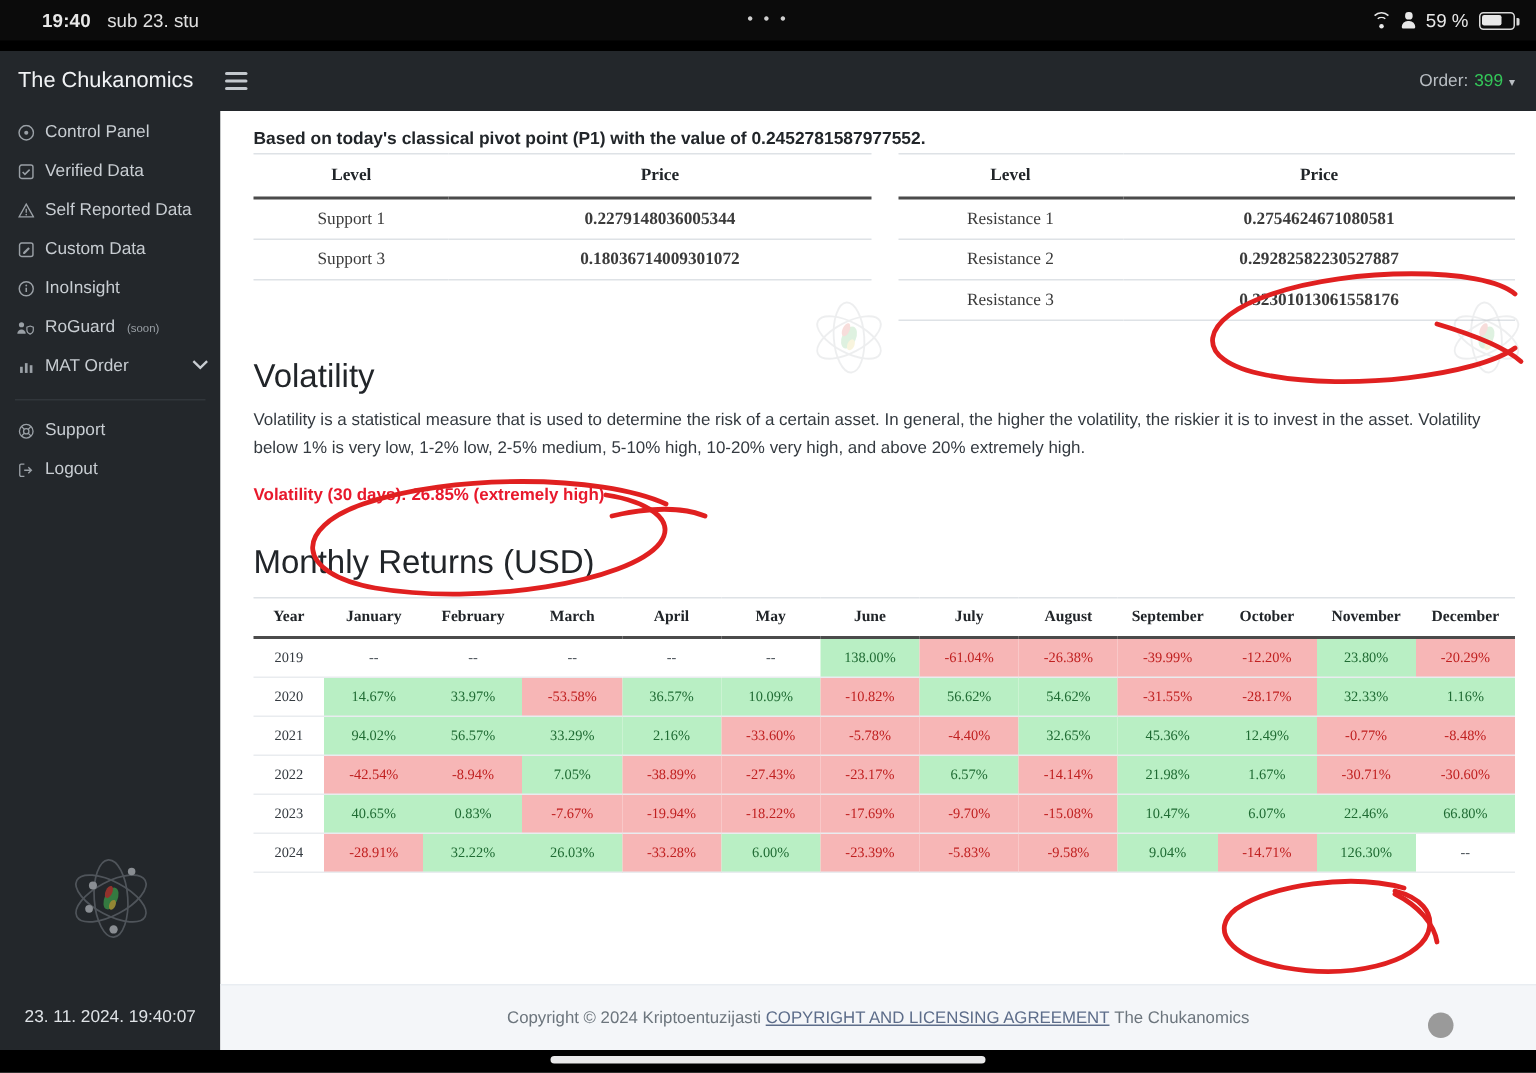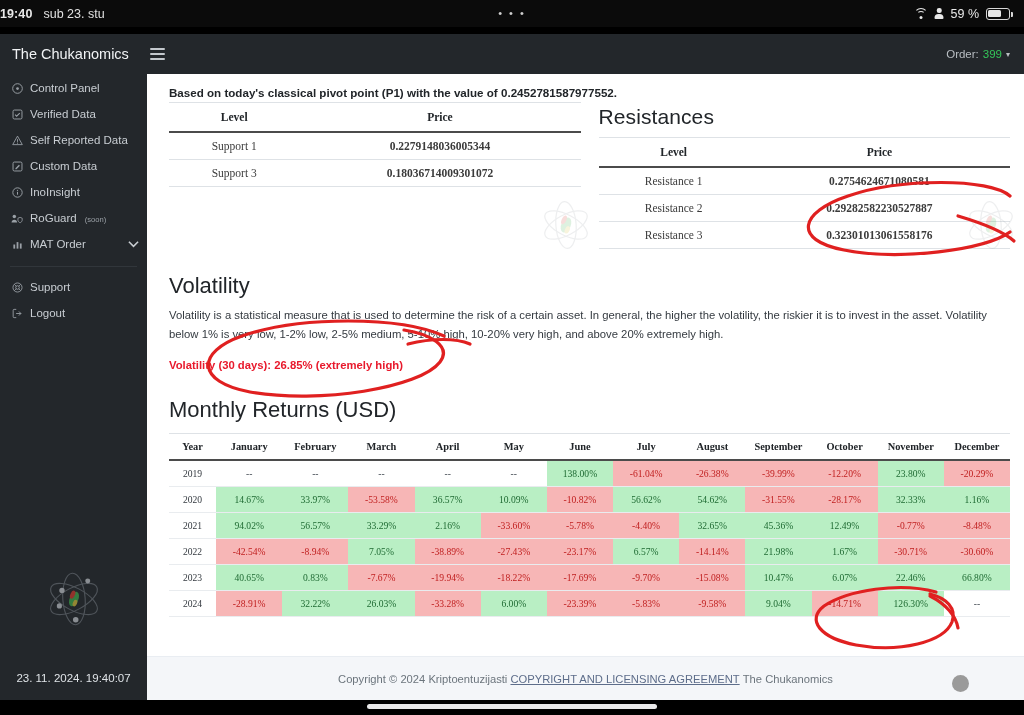--- a/index.html
+++ b/index.html
@@ -11,21 +11,21 @@
   }
 
   #app { position: relative; width: 1024px; height: 715px; background: #000; }
 
   
   .statusbar {
     position: absolute; top: 0; left: 0; width: 1024px; height: 27px;
     background: #0b0b0b; color: #e8e8e8;
     display: flex; align-items: center; font-size: 12.5px;
   }
-  .sb-left { display: flex; align-items: center; gap: 11px; padding-left: 0; white-space: nowrap; }
+  .sb-left { display: flex; align-items: center; gap: 11px; padding-left: 28px; white-space: nowrap; }
   .sb-time { font-weight: 600; letter-spacing: .1px; }
   .sb-date { color: #e0e0e0; }
   .sb-center { position: absolute; left: 0; right: 0; text-align: center; pointer-events: none; }
   .sb-dots { font-size: 11px; letter-spacing: 2px; color: #cfcfcf; line-height: 11px; }
   .sb-right {
     position: absolute; right: 14px; top: 0; height: 27px;
     display: flex; align-items: center; gap: 7px; font-size: 12.5px;
   }
   .wifi-ic { display: inline-block; width: 14px; height: 11px; position: relative; }
   .wifi-ic i {
@@ -70,21 +70,21 @@
   
   .sidebar {
     position: absolute; top: 0; left: 0; width: 147px; height: 666px;
     background: #23272b; color: #c2c7cc;
   }
   .sidebar-section {
     font-size: 8.6px; letter-spacing: .45px; color: #6f767d;
     padding: 20px 0 11px 11px; text-transform: uppercase; font-weight: 600;
   }
   .nav-item {
-    display: flex; align-items: flex-end; gap: 7px;
+    display: flex; align-items: center; gap: 7px;
     padding: 7px 8px 7px 11px; font-size: 11.5px; color: #c8cdd2;
     cursor: pointer; position: relative; white-space: nowrap;
   }
   .nav-ic {
     width: 12px; height: 12px; flex: 0 0 12px; display: inline-flex;
     align-items: center; justify-content: center; color: #9aa0a6; font-size: 10px;
   }
   .nav-ic svg { display: block; }
   .soon { font-size: 7.6px; color: #9aa0a6; vertical-align: super; margin-left: 1px; }
   .chev { margin-left: auto; font-size: 9px; color: #9aa0a6; }
@@ -412,21 +412,20 @@
                 </tr>
                 <tr>
                   <td>Support 3</td>
                   <td class="price pos">0.18036714009301072</td>
                 </tr>
               </tbody>
             </table>
           </div>
 
           <div class="col">
-            <h2 class="sec">Resistances</h2>
             <table class="lv">
               <thead>
                 <tr>
                   <th>Level</th>
                   <th>Price</th>
                 </tr>
               </thead>
               <tbody>
                 <tr>
                   <td>Resistance 1</td>

